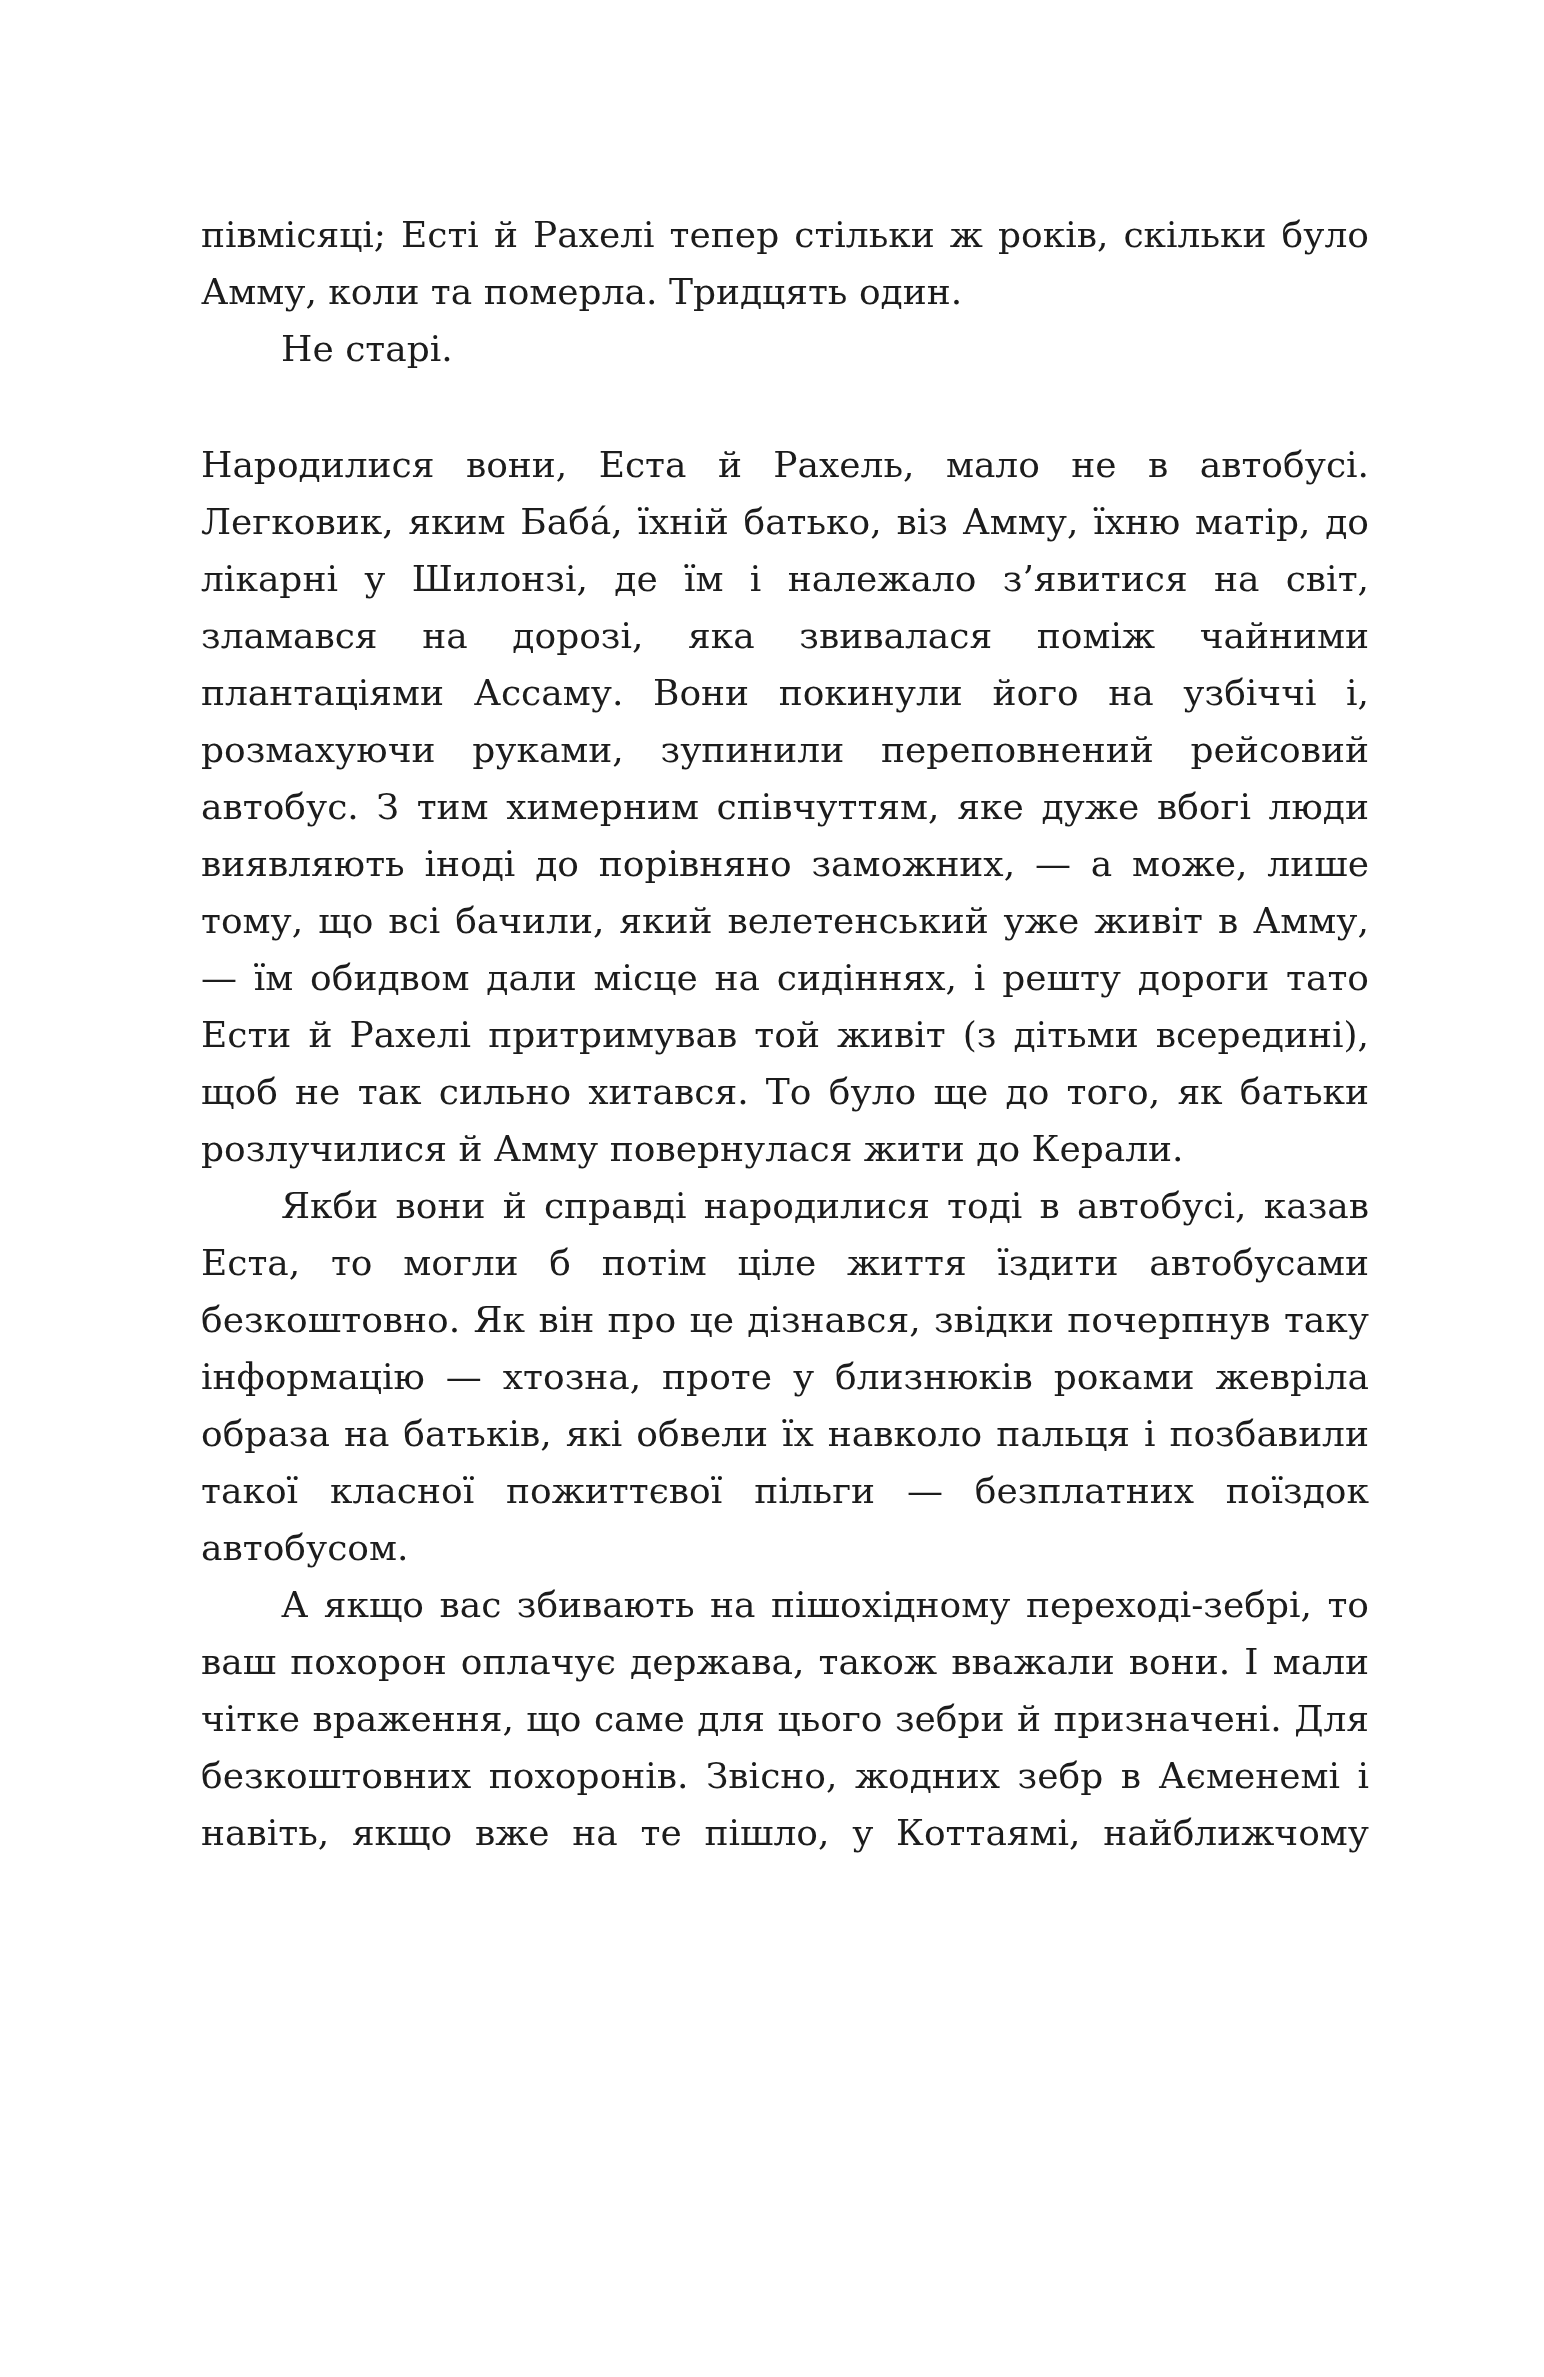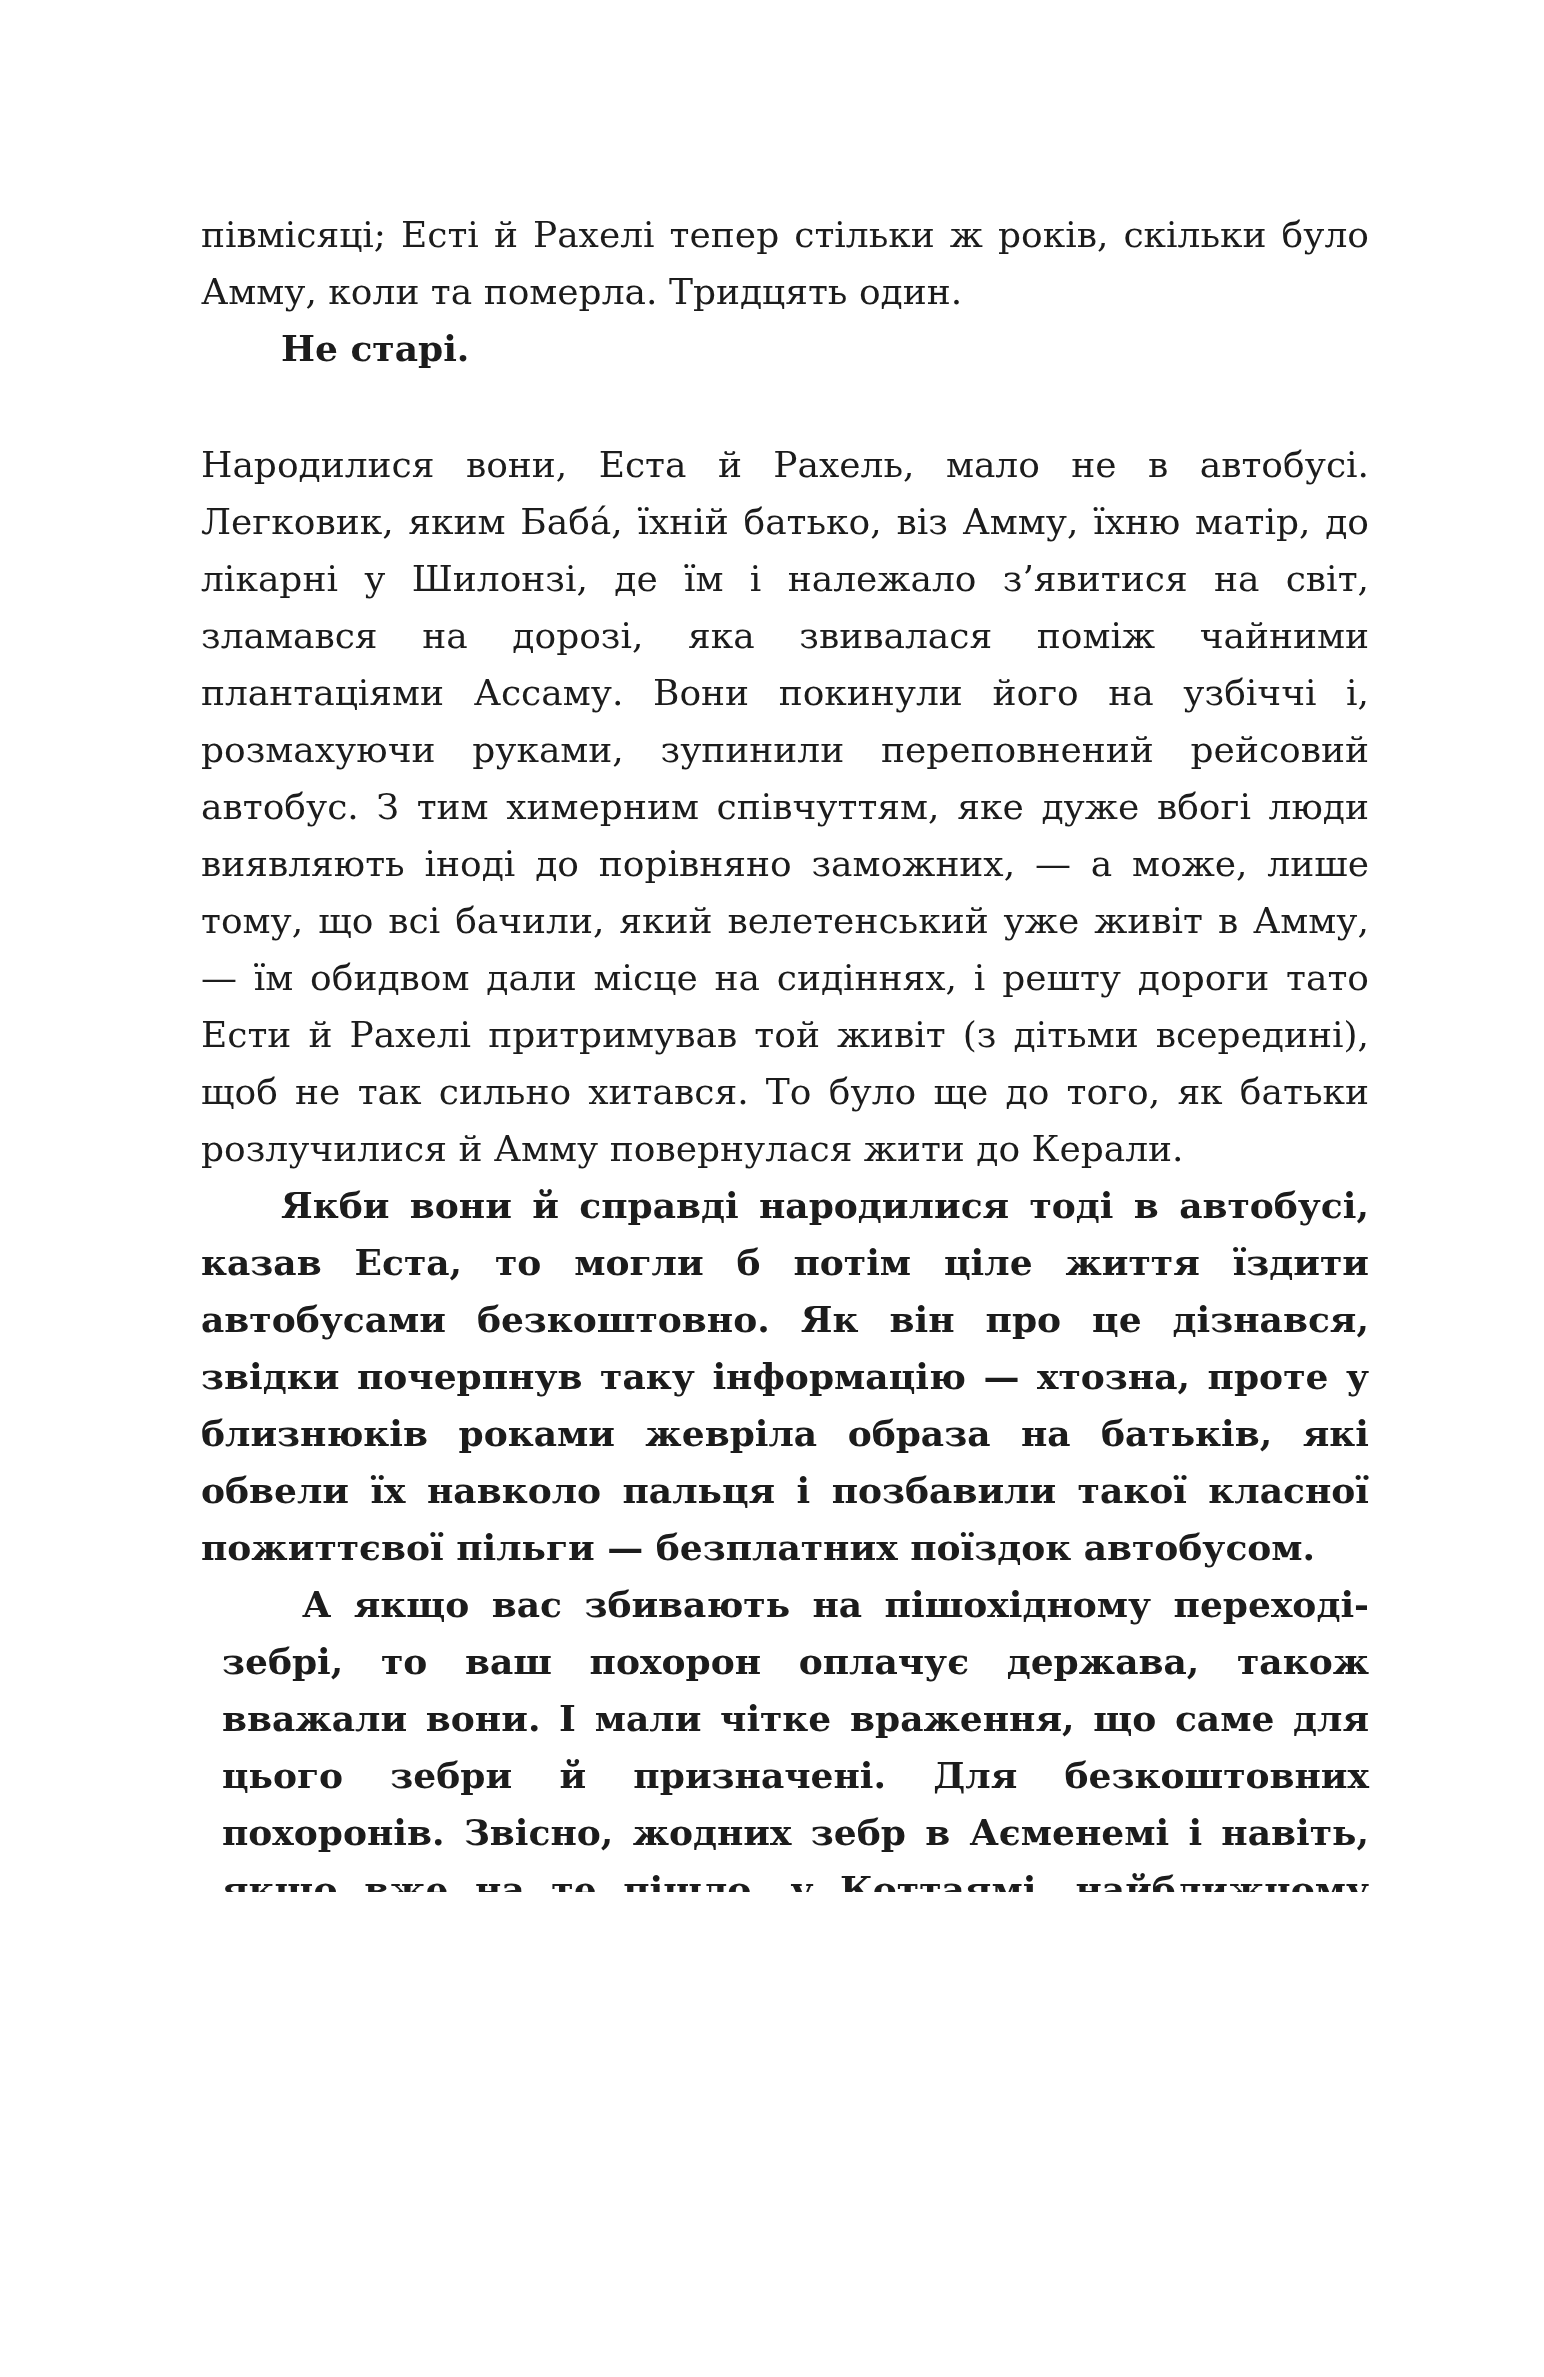--- a/index.html
+++ b/index.html
@@ -16,23 +16,23 @@
   .text-block {
     position: absolute;
     left: 201px;
     top: 206px;
     width: 1168px;
     font-size: 36px;
     line-height: 57px;
     text-align: justify;
   }
   .text-block p { margin: 0; }
-  p.indent { text-indent: 80px; font-weight: bold; }
+  p.indent { text-indent: 80px; }
   p.section-start { margin-top: 59px; }
-  p.continues { text-align-last: justify; margin-left: 21px; }
+  p.continues { text-align-last: justify; }
   .folio {
     position: absolute;
     top: 2177px;
     left: 201px;
     width: 1168px;
     font-size: 25px;
     font-weight: bold;
     letter-spacing: 1.2px;
     color: #222222;
   }

